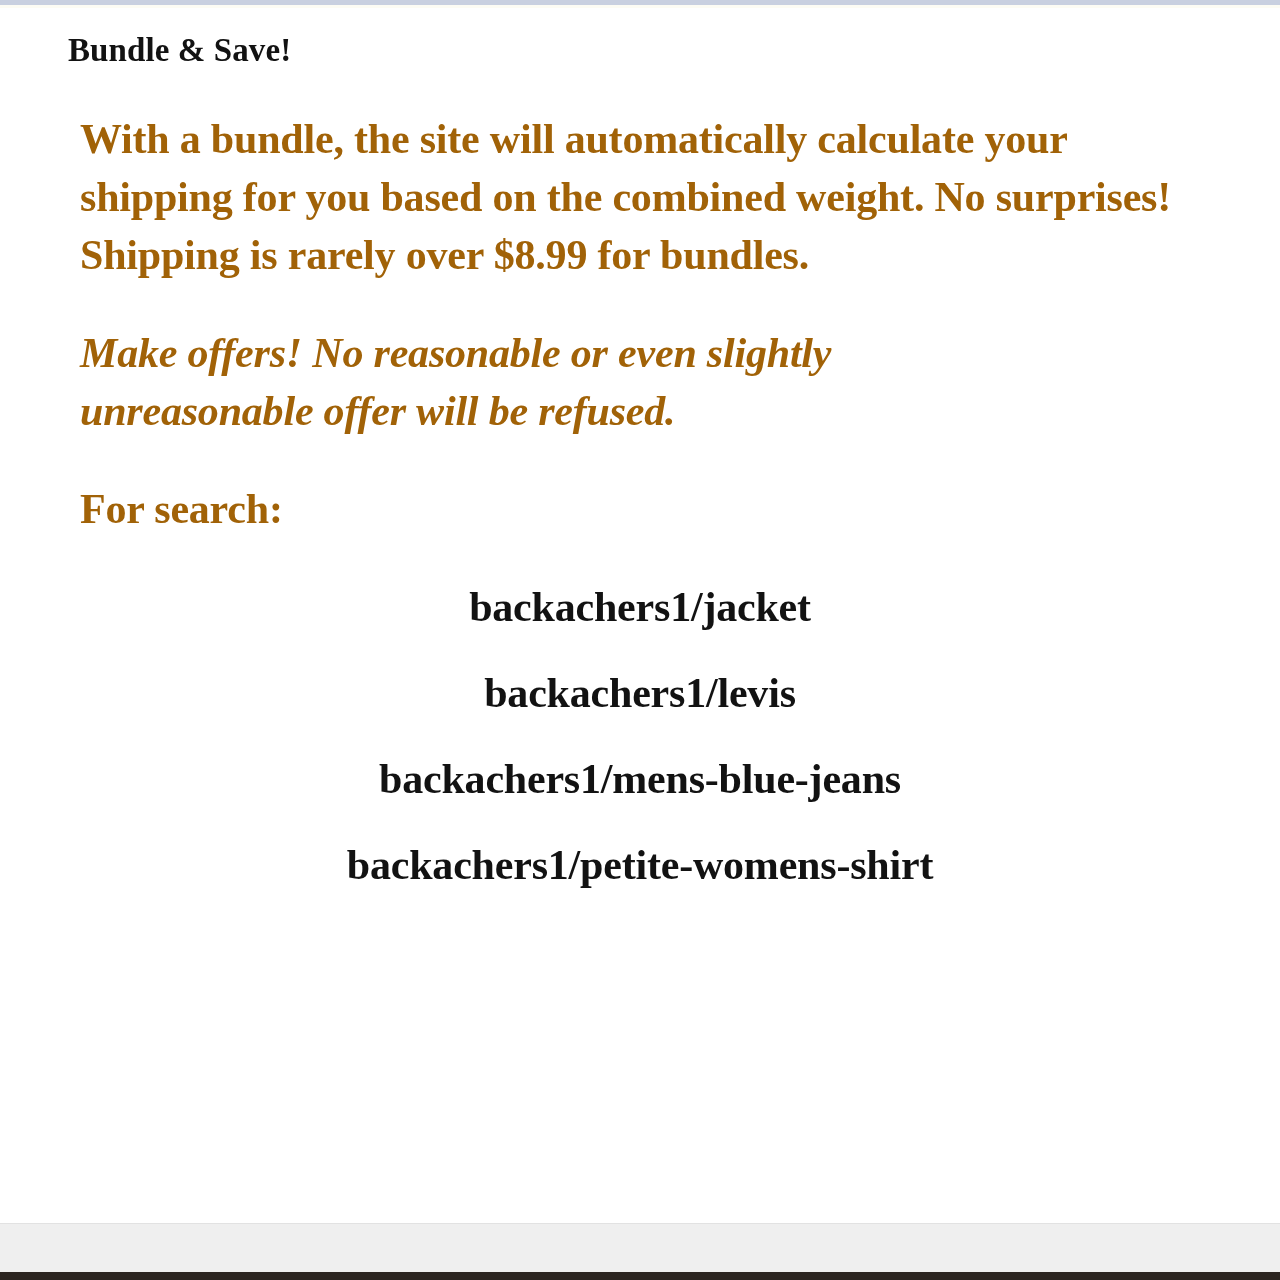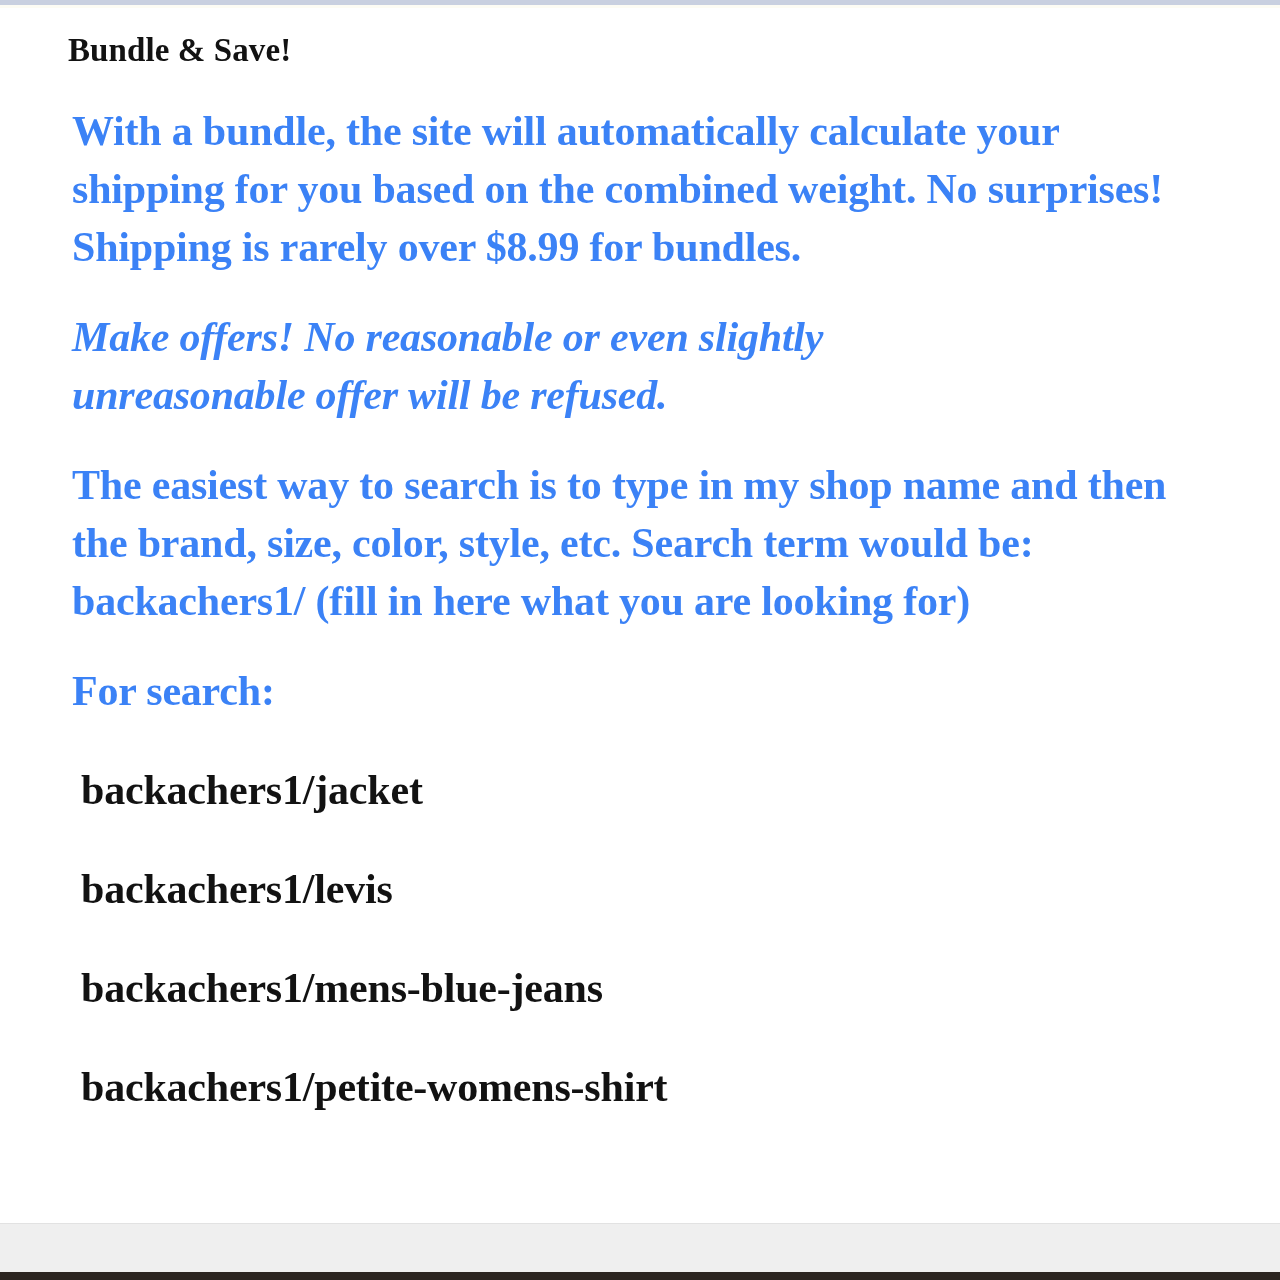--- a/index.html
+++ b/index.html
@@ -56,44 +56,45 @@
     margin: 0;
     padding-top: 22px;
     font-size: 33px;
     line-height: 40px;
     font-weight: 700;
     color: #121212;
     letter-spacing: 0.1px;
   }
 
   .para {
-    margin: 4px;
+    margin: 12px;
     padding-top: 28px;
     font-size: 42px;
     line-height: 58px;
     font-weight: 700;
-    color: #3b82f6;
+    color: #a16207;
     max-width: 1125px;
     letter-spacing: -0.2px;
   }
 
   .para.tight {
     max-width: 900px;
     font-style: italic;
   }
 
   .example-line {
-    margin: 13px;
+    margin: 0;
     padding-top: 28px;
     font-size: 42px;
     line-height: 58px;
     font-weight: 700;
     color: #121212;
     white-space: nowrap;
     letter-spacing: -0.2px;
+    text-align: center;
   }
 
   
   .footer-band {
     position: absolute;
     left: 0;
     top: 1223px;
     width: 1280px;
     height: 49px;
     background: #efefef;
@@ -118,21 +119,20 @@
   <div class="top-hairline"></div>
 
   <div class="content">
 
     <h1 class="heading">Bundle &amp; Save!</h1>
 
     <p class="para">With a bundle, the site will automatically calculate your shipping for you based on the combined weight. No surprises! Shipping is rarely over $8.99 for bundles.</p>
 
     <p class="para tight">Make offers! No reasonable or even slightly unreasonable offer will be refused.</p>
 
-    <p class="para">The easiest way to search is to type in my shop name and then the brand, size, color, style, etc. Search term would be: backachers1/ (fill in here what you are looking for)</p>
 
     <p class="para">For search:</p>
 
     <p class="example-line">backachers1/jacket</p>
 
 
     <p class="example-line">backachers1/levis</p>
 
     <p class="example-line">backachers1/mens-blue-jeans</p>
 

